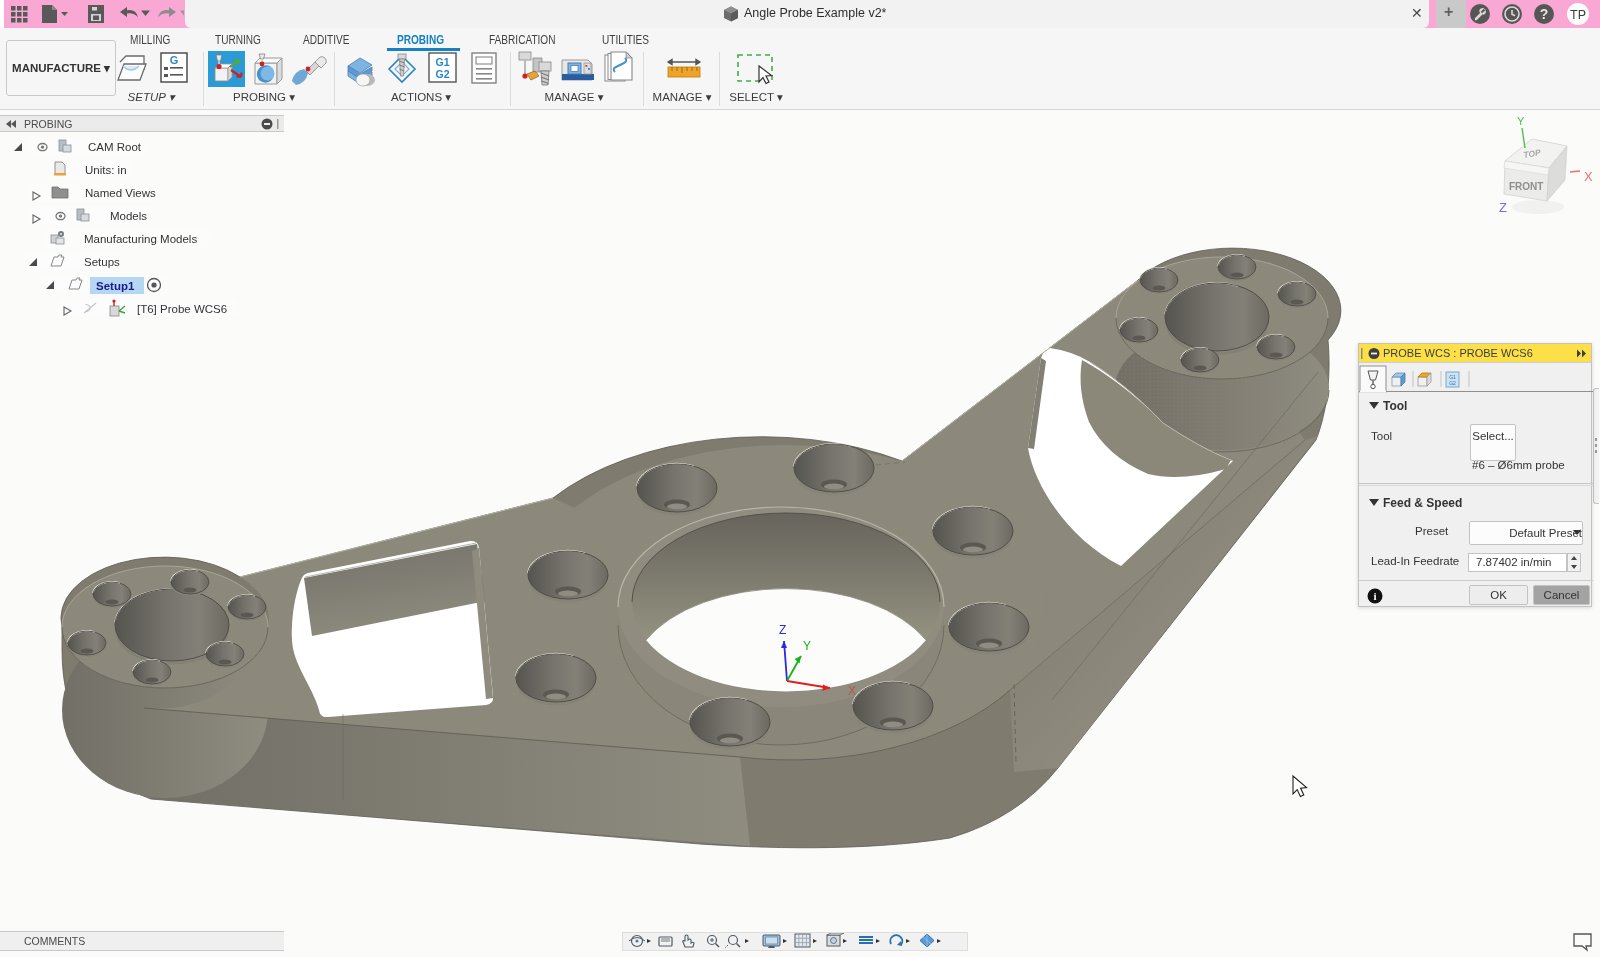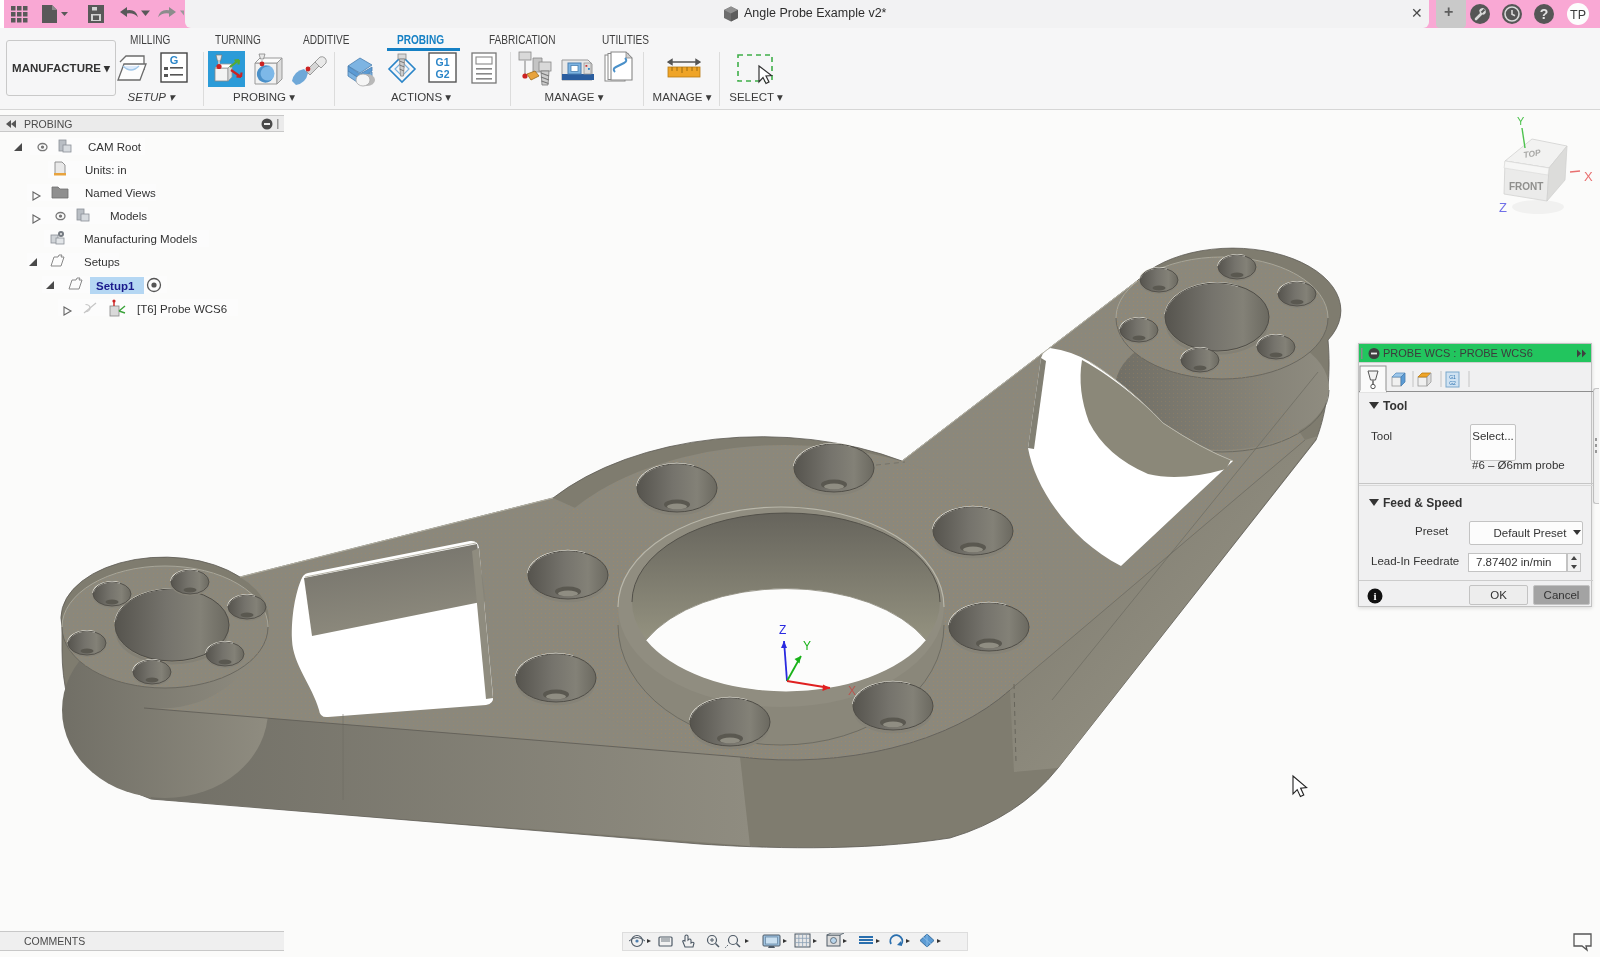--- a/index.html
+++ b/index.html
@@ -20,21 +20,21 @@
 #modelsvg { position:absolute; left:0; top:0; }
 
 #browser { position:absolute; left:0; top:115px; width:284px; }
 #bhead { height:17px; background:rgba(233,233,233,0.92); border-top:1px solid #c8c8c8; border-bottom:1px solid #c8c8c8; font-size:10.5px; color:#4a4a4a; line-height:16px; }
 
 #comments { position:absolute; left:0; top:931px; width:284px; height:20px; background:rgba(238,238,238,0.95); border-top:1px solid #c8c8c8; border-bottom:1px solid #c8c8c8; font-size:10.5px; color:#4a4a4a; line-height:18px; }
 
 #navbar { position:absolute; left:622px; top:932px; width:346px; height:19px; background:rgba(240,240,240,0.95); border:1px solid #dddddd; }
 
 #dialog { position:absolute; left:1358px; top:343px; width:234px; height:264px; background:rgba(240,240,241,0.97); border:1px solid #c2c2c2; box-shadow:0 1px 4px rgba(0,0,0,0.15); font-size:11.5px; color:#333; }
-#dlghead { position:absolute; left:0; top:0; width:100%; height:19px; background:#22c55e; border-bottom:1px solid #cfcfcf; font-size:11px; color:#3c3c3c; line-height:18px; }
+#dlghead { position:absolute; left:0; top:0; width:100%; height:19px; background:#fde047; border-bottom:1px solid #cfcfcf; font-size:11px; color:#3c3c3c; line-height:18px; }
 .dbtn { position:absolute; background:#fcfcfc; border:1px solid #c3c3c3; border-radius:2px; font-size:11.5px; color:#333; text-align:center; }
 </style>
 </head>
 <body>
 <div id="page">
 
 <div id="canvas"></div>
 <svg id="modelsvg" width="1600" height="957" viewBox="0 0 1600 957">
 <defs>
   <pattern id="dither" width="4" height="4" patternUnits="userSpaceOnUse">
@@ -656,21 +656,21 @@
   <div style="position:absolute;left:24px;top:55px;font-weight:bold;font-size:12px;">Tool</div>
   <div style="position:absolute;left:12px;top:86px;">Tool</div>
   <div class="dbtn" style="left:111px;top:80px;width:46px;height:37px;line-height:23px;">Select...</div>
   <div style="position:absolute;left:113px;top:115px;">#6 – Ø6mm probe</div>
   <div style="position:absolute;left:0px;top:139px;width:234px;height:1px;background:#c6c6c6;"></div>
   <div style="position:absolute;left:0px;top:141px;width:234px;height:1px;background:#d9d9d9;"></div>
 
   <div style="position:absolute;left:10px;top:155px;width:0;height:0;border-left:5px solid transparent;border-right:5px solid transparent;border-top:7px solid #333;"></div>
   <div style="position:absolute;left:24px;top:152px;font-weight:bold;font-size:12px;">Feed &amp; Speed</div>
   <div style="position:absolute;left:12px;top:181px;margin-left:44px;">Preset</div>
-  <div class="dbtn" style="left:110px;top:177px;width:114px;height:24px;line-height:22px;text-align:center;padding-left:8px;">Default Preset</div>
+  <div class="dbtn" style="left:110px;top:177px;width:114px;height:24px;line-height:22px;text-align:right;padding-left:8px;">Default Preset</div>
   <div style="position:absolute;left:214px;top:186px;width:0;height:0;border-left:4px solid transparent;border-right:4px solid transparent;border-top:5px solid #333;"></div>
   <div style="position:absolute;left:12px;top:211px;">Lead-In Feedrate</div>
   <div class="dbtn" style="left:109px;top:209px;width:99px;height:19px;line-height:17px;border-radius:0;background:#fff;text-align:left;padding-left:7px;">7.87402 in/min</div>
   <div style="position:absolute;left:208px;top:209px;width:14px;height:19px;background:#f2f2f2;border:1px solid #c3c3c3;">
     <svg width="12" height="17">
           <path d="M6 2 l3 4 h-6 z" fill="#444"></path>
           <path d="M6 15 l3 -4 h-6 z" fill="#444"></path>
         </svg>
   </div>
   <div style="position:absolute;left:0px;top:236px;width:234px;height:1px;background:#cccccc;"></div>

